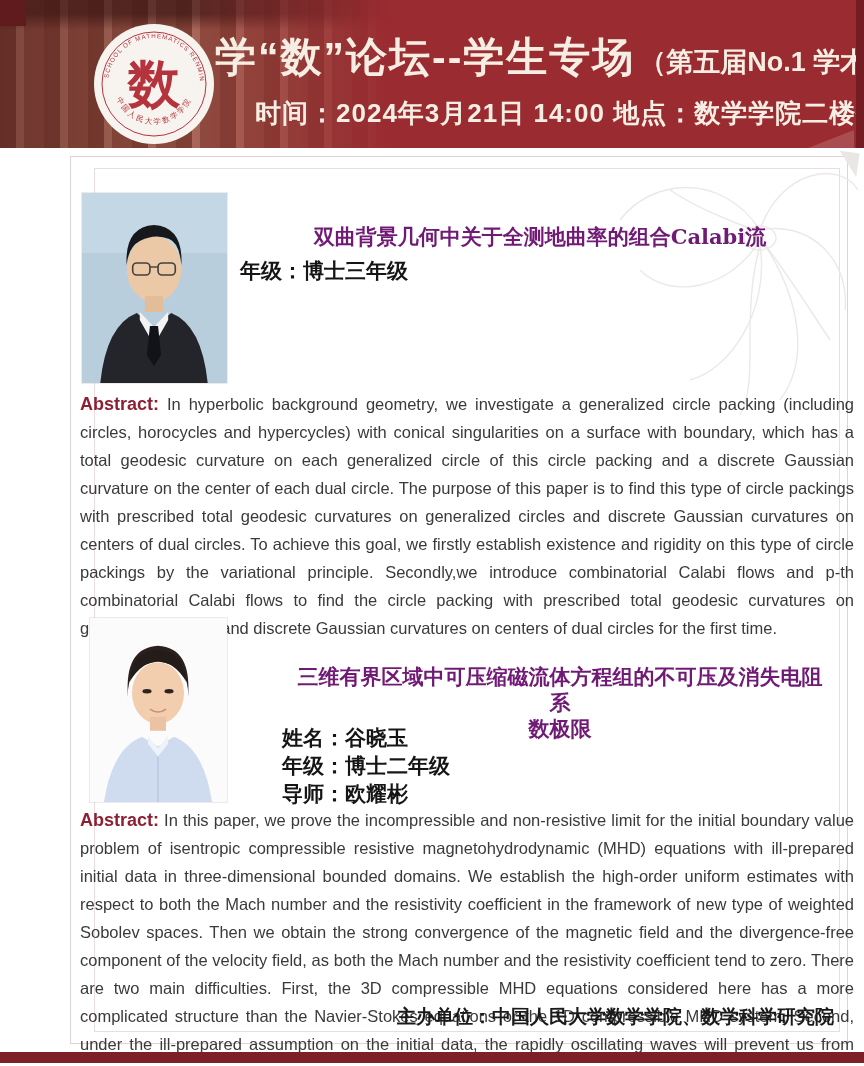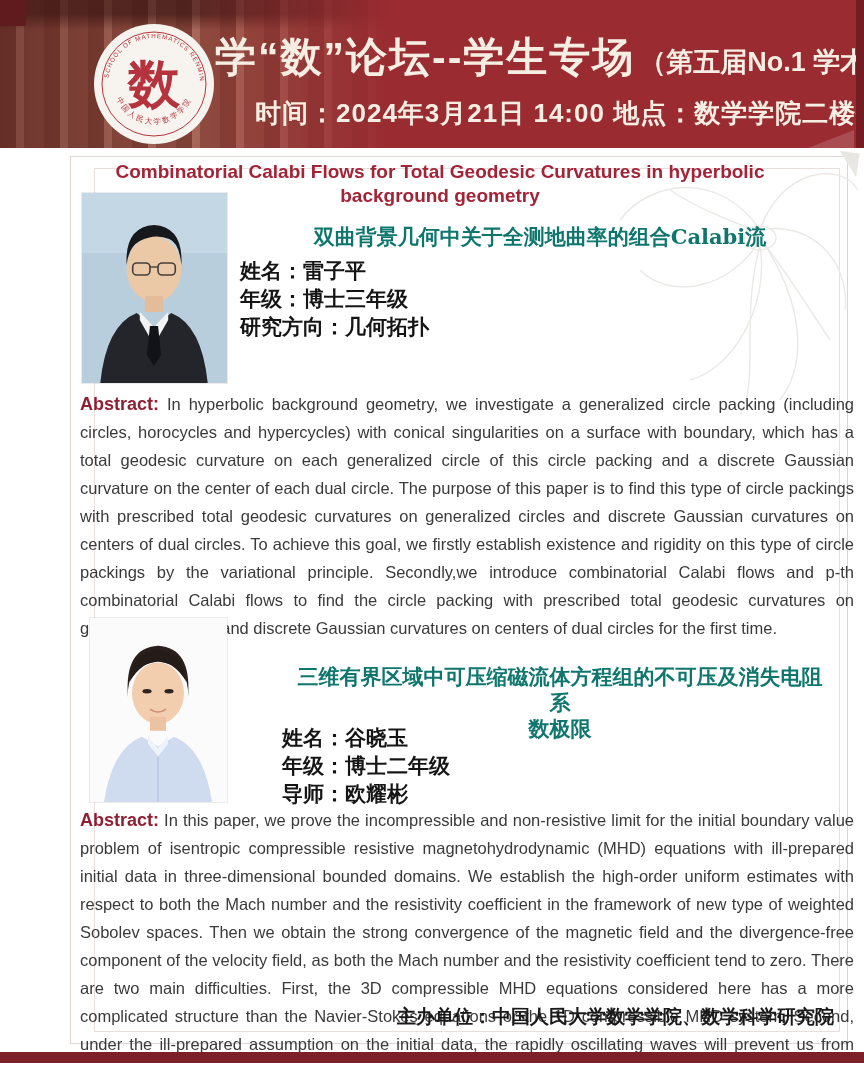--- a/index.html
+++ b/index.html
@@ -32,21 +32,21 @@
   .frame-inner{position:absolute;left:94px;top:168px;width:744px;height:862px;
       border:1px solid #e9dedc;}
   .fold-corner{position:absolute;right:6px;top:152px;width:0;height:0;
       border-left:20px solid transparent;border-top:24px solid #e9e7e3;transform:rotate(8deg);}
 
   .flower{position:absolute;left:610px;top:150px;}
 
   
   .title-en{position:absolute;left:80px;width:720px;text-align:center;
       color:#a32337;font-weight:bold;font-size:19px;line-height:24px;white-space:pre-line;}
-  .title-zh{position:absolute;color:#0f766e;font-weight:bold;font-size:21px;line-height:26px;
+  .title-zh{position:absolute;color:#701a75;font-weight:bold;font-size:21px;line-height:26px;
       text-align:center;font-family:"DejaVu Serif",serif;white-space:pre-line;}
   .photo{position:absolute;box-shadow:0 0 0 1px rgba(0,0,0,.08);}
   .info{position:absolute;color:#151515;font-weight:bold;font-size:21px;
       font-family:"DejaVu Serif",serif;}
   .info div{margin:0 0 6px 0;line-height:22px;}
   .abstract{position:absolute;left:72px;width:774px;color:#3a3a3a;font-size:16.5px;
       line-height:28px;text-align:justify;margin-left:8px;}
   .abstract .ab-label{color:#8f1f33;font-weight:bold;font-size:18px;}
 
   
@@ -117,43 +117,39 @@
       <path d="M150 90 C 120 140, 60 150, 30 120"></path>
       <path d="M150 95 C 160 160, 120 220, 80 230"></path>
       <path d="M155 95 C 190 150, 200 210, 170 250"></path>
       <path d="M150 95 C 130 170, 150 230, 130 265"></path>
       <ellipse cx="150" cy="88" rx="16" ry="12"></ellipse>
       <path d="M60 40 C 90 60, 120 70, 148 82"></path>
       <path d="M220 190 C 200 160, 175 120, 155 95"></path>
     </g>
   </svg>
 
-  <div class="title-en t1-title">Combinatorial Calabi Flows for Total Geodesic Curvatures in hyperbolic
-background geometry</div>
   <div class="title-zh t1-zh">双曲背景几何中关于全测地曲率的组合Calabi流</div>
 
   <svg class="photo t1-photo" viewBox="0 0 143 190" preserveAspectRatio="none">
     <rect width="143" height="190" fill="#b9cedd"></rect>
     <rect width="143" height="60" fill="#c4d7e4"></rect>
     <ellipse cx="71" cy="76" rx="27" ry="33" fill="#ecc9a6"></ellipse>
     <path d="M44 72 Q42 34 71 32 Q100 34 98 72 Q96 50 86 46 Q72 40 57 48 Q46 54 44 72 Z" fill="#17181c"></path>
     <rect x="50" y="70" width="17" height="12" rx="4" fill="none" stroke="#44403c" stroke-width="1.6"></rect>
     <rect x="75" y="70" width="17" height="12" rx="4" fill="none" stroke="#44403c" stroke-width="1.6"></rect>
     <line x1="67" y1="74" x2="75" y2="74" stroke="#44403c" stroke-width="1.4"></line>
     <rect x="62" y="103" width="18" height="16" fill="#e0b astronomical" fill-opacity="0"></rect>
     <rect x="62" y="103" width="18" height="16" fill="#e3bd99"></rect>
     <path d="M18 190 Q24 132 54 120 L71 134 L88 120 Q118 132 124 190 Z" fill="#23252b"></path>
     <path d="M57 119 L71 134 L85 119 L85 127 L71 152 L57 127 Z" fill="#f3f3f3"></path>
     <path d="M67 133 L75 133 L78 162 L71 173 L64 162 Z" fill="#121318"></path>
   </svg>
 
   <div class="info t1-info">
-    <div>姓名：雷子平</div>
     <div>年级：博士三年级</div>
-    <div>研究方向：几何拓扑</div>
   </div>
 
   <div class="abstract t1-abs">
     <span class="ab-label">Abstract:</span>
     <span>In hyperbolic background geometry, we investigate a generalized circle packing (including circles, horocycles and hypercycles) with conical singularities on a surface with boundary, which has a total geodesic curvature on each generalized circle of this circle packing and a discrete Gaussian curvature on the center of each dual circle. The purpose of this paper is to find this type of circle packings with prescribed total geodesic curvatures on generalized circles and discrete Gaussian curvatures on centers of dual circles. To achieve this goal, we firstly establish existence and rigidity on this type of circle packings by the variational principle. Secondly,we introduce combinatorial Calabi flows and p-th combinatorial Calabi flows to find the circle packing with prescribed total geodesic curvatures on generalized circles and discrete Gaussian curvatures on centers of dual circles for the first time.</span>
   </div>
 
   <div class="title-zh t2-zh">三维有界区域中可压缩磁流体方程组的不可压及消失电阻系
 数极限</div>
 

